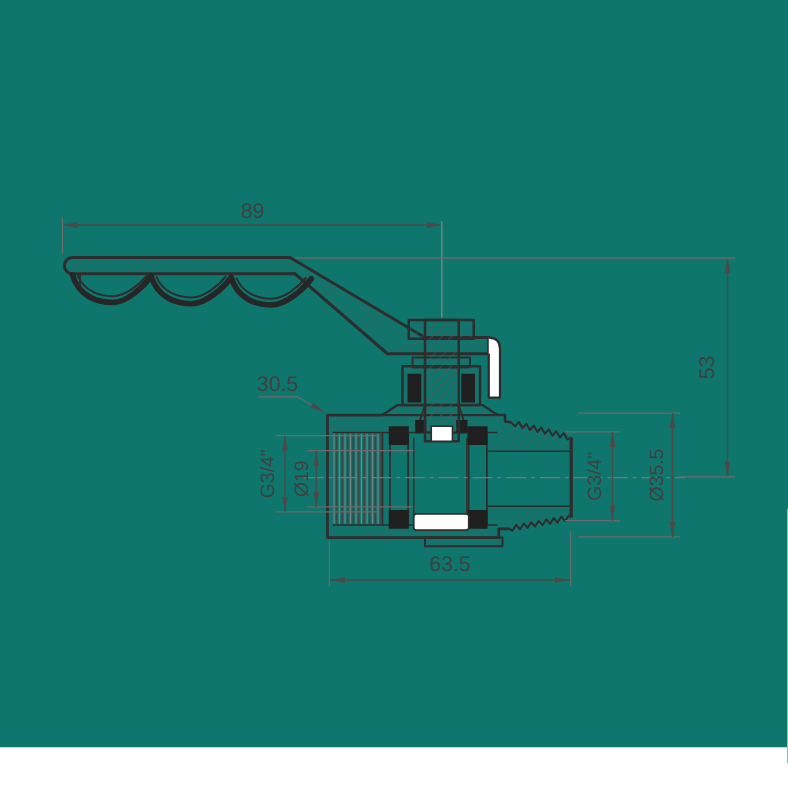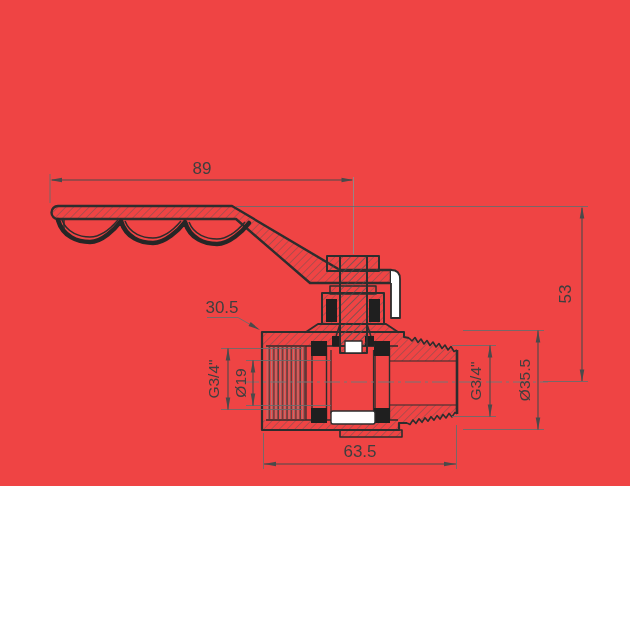--- a/index.html
+++ b/index.html
@@ -1,16 +1,16 @@
 <!DOCTYPE html>
 <html><head>
 <meta charset="utf-8">
 <style>
   html,body{margin:0;padding:0;background:#ffffff;}
-  .stage{width:630px;height:486px;position:relative;background:#ef4444;overflow:hidden;}
+  .stage{width:630px;height:598px;position:relative;background:#0f766e;overflow:hidden;}
   svg{display:block;}
   text{font-family:"Liberation Sans","DejaVu Sans",sans-serif;}
   .dim-num{font-size:17px;}
   .dim-thread{font-size:15.5px;}
 </style>
 </head>
 <body>
 
 <div class="stage">
 <svg width="630" height="630" viewBox="0 0 630 630">

